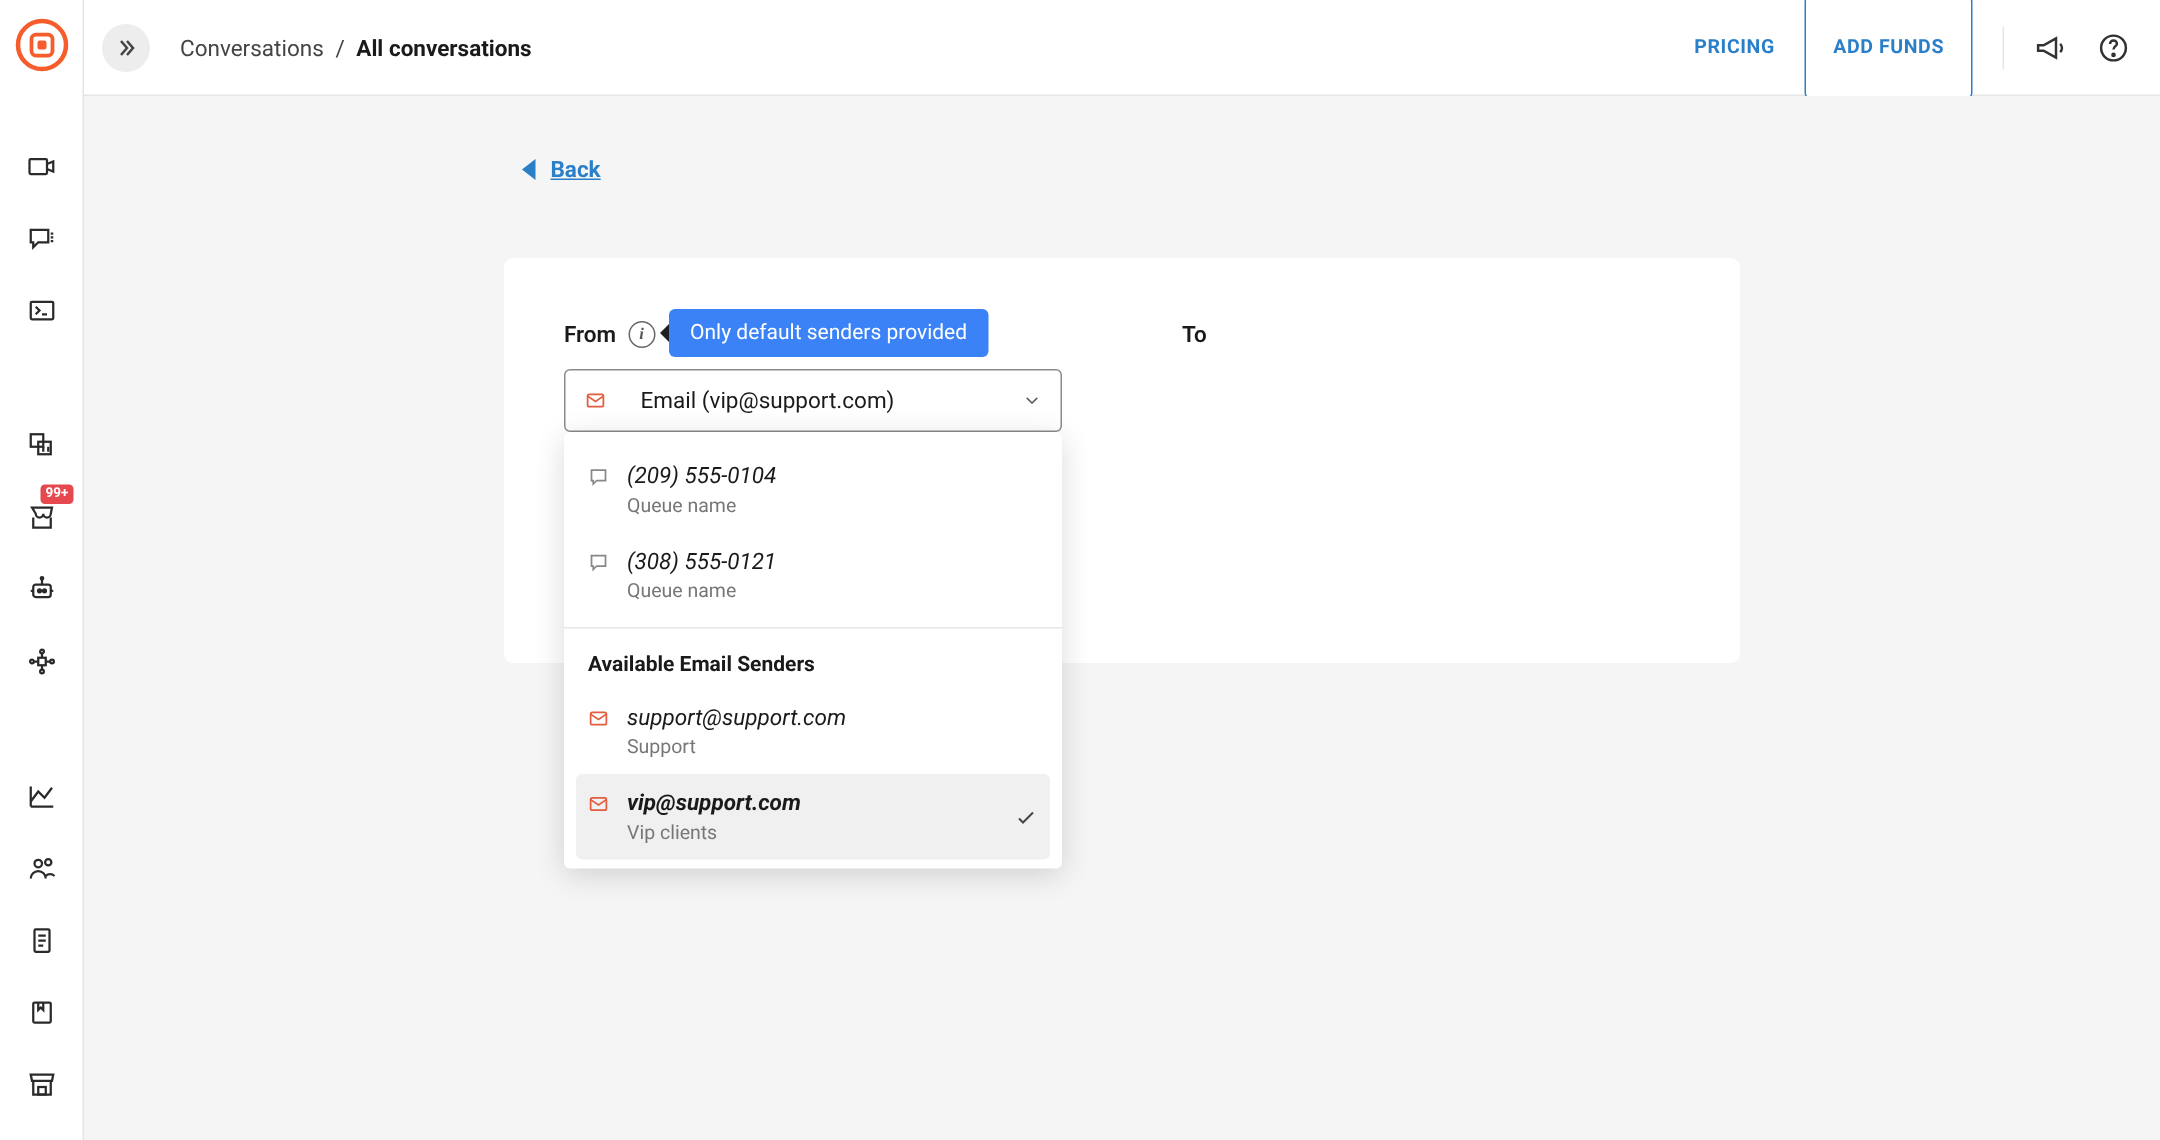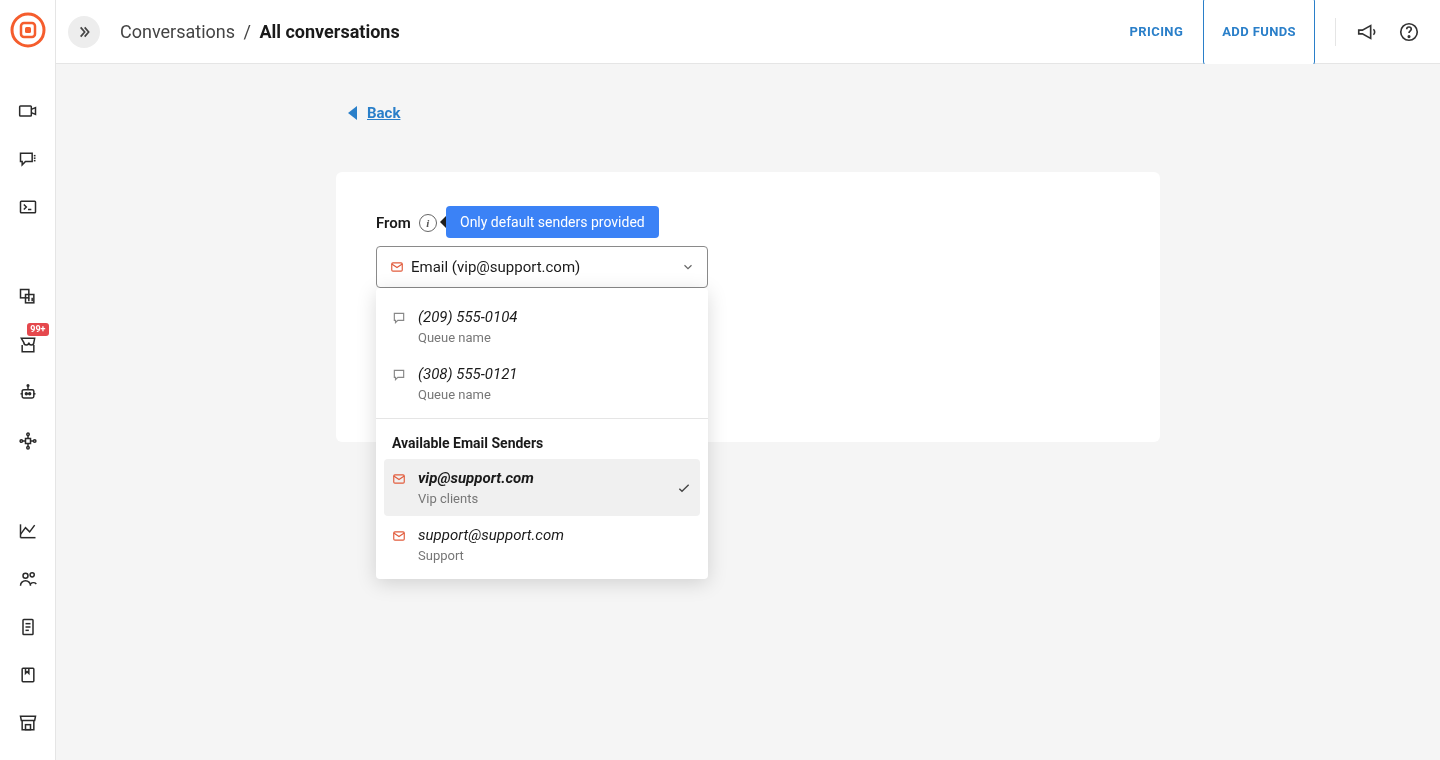--- a/index.html
+++ b/index.html
@@ -124,21 +124,21 @@
       height: 32px;
       border-radius: 50%;
       background: #ededed;
       display: flex;
       align-items: center;
       justify-content: center;
       cursor: pointer;
       color: #444;
     }
     .breadcrumb {
-      font-size: 18px;
+      font-size: 15px;
       color: #444;
       text-align: right;
     }
     .breadcrumb .sep {
       margin: 0 4px;
       color: #444;
     }
     .breadcrumb .current {
       font-weight: 700;
       color: #1a1a1a;
@@ -278,21 +278,21 @@
       border-bottom: 6px solid transparent;
       border-right: 6px solid #1f1f1f;
     }
     .select-box {
       height: 42px;
       border: 1px solid #8a8a8a;
       border-radius: 4px;
       display: flex;
       align-items: center;
       padding: 0 12px;
-      gap: 6px;
+      gap: 22px;
       cursor: pointer;
       background: #fff;
     }
     .select-box.to {
       border-color: #c5c5c5;
     }
     .select-icon-mail {
       color: #e25c3d;
       width: 16px;
       height: 16px;
@@ -600,47 +600,50 @@
                   <div class="dropdown-item-text">
                     <div class="dropdown-item-title">(308) 555-0121</div>
                     <div class="dropdown-item-sub">Queue name</div>
                   </div>
                 </div>
 
                 <div class="dropdown-divider"></div>
 
                 <div class="dropdown-header">Available Email Senders</div>
 
+                <div class="dropdown-item">
+                  <svg class="dropdown-item-icon mail" viewBox="0 0 24 24" fill="none" stroke="currentColor" stroke-width="2">
+                      <rect x="3" y="5" width="18" height="14" rx="2"></rect>
+                      <path d="M3 7 l9 6 l9-6"></path>
+                    </svg>
+                  <div class="dropdown-item-text">
+                    <div class="dropdown-item-title">support@support.com</div>
+                    <div class="dropdown-item-sub">Support</div>
+                  </div>
+                </div>
+
                 <div class="dropdown-item selected">
                   <svg class="dropdown-item-icon mail" viewBox="0 0 24 24" fill="none" stroke="currentColor" stroke-width="2">
                       <rect x="3" y="5" width="18" height="14" rx="2"></rect>
                       <path d="M3 7 l9 6 l9-6"></path>
                     </svg>
                   <div class="dropdown-item-text">
                     <div class="dropdown-item-title">vip@support.com</div>
                     <div class="dropdown-item-sub">Vip clients</div>
                   </div>
                   <svg class="check-icon" width="16" height="16" viewBox="0 0 24 24" fill="none" stroke="currentColor" stroke-width="2">
                       <path d="M5 13 l4 4 l10-10"></path>
                     </svg>
                 </div>
-
-                <div class="dropdown-item">
-                  <svg class="dropdown-item-icon mail" viewBox="0 0 24 24" fill="none" stroke="currentColor" stroke-width="2">
-                      <rect x="3" y="5" width="18" height="14" rx="2"></rect>
-                      <path d="M3 7 l9 6 l9-6"></path>
-                    </svg>
-                  <div class="dropdown-item-text">
-                    <div class="dropdown-item-title">support@support.com</div>
-                    <div class="dropdown-item-sub">Support</div>
-                  </div>
-                </div>
               </div>
             </div>
 
             <div class="form-field">
+              <div class="field-label-row">
+                <div class="field-label">To</div>
+              </div>
             </div>
           </div>
         </div>
       </div>
     </div>
   </div>
 </div>
 
 </body></html>

